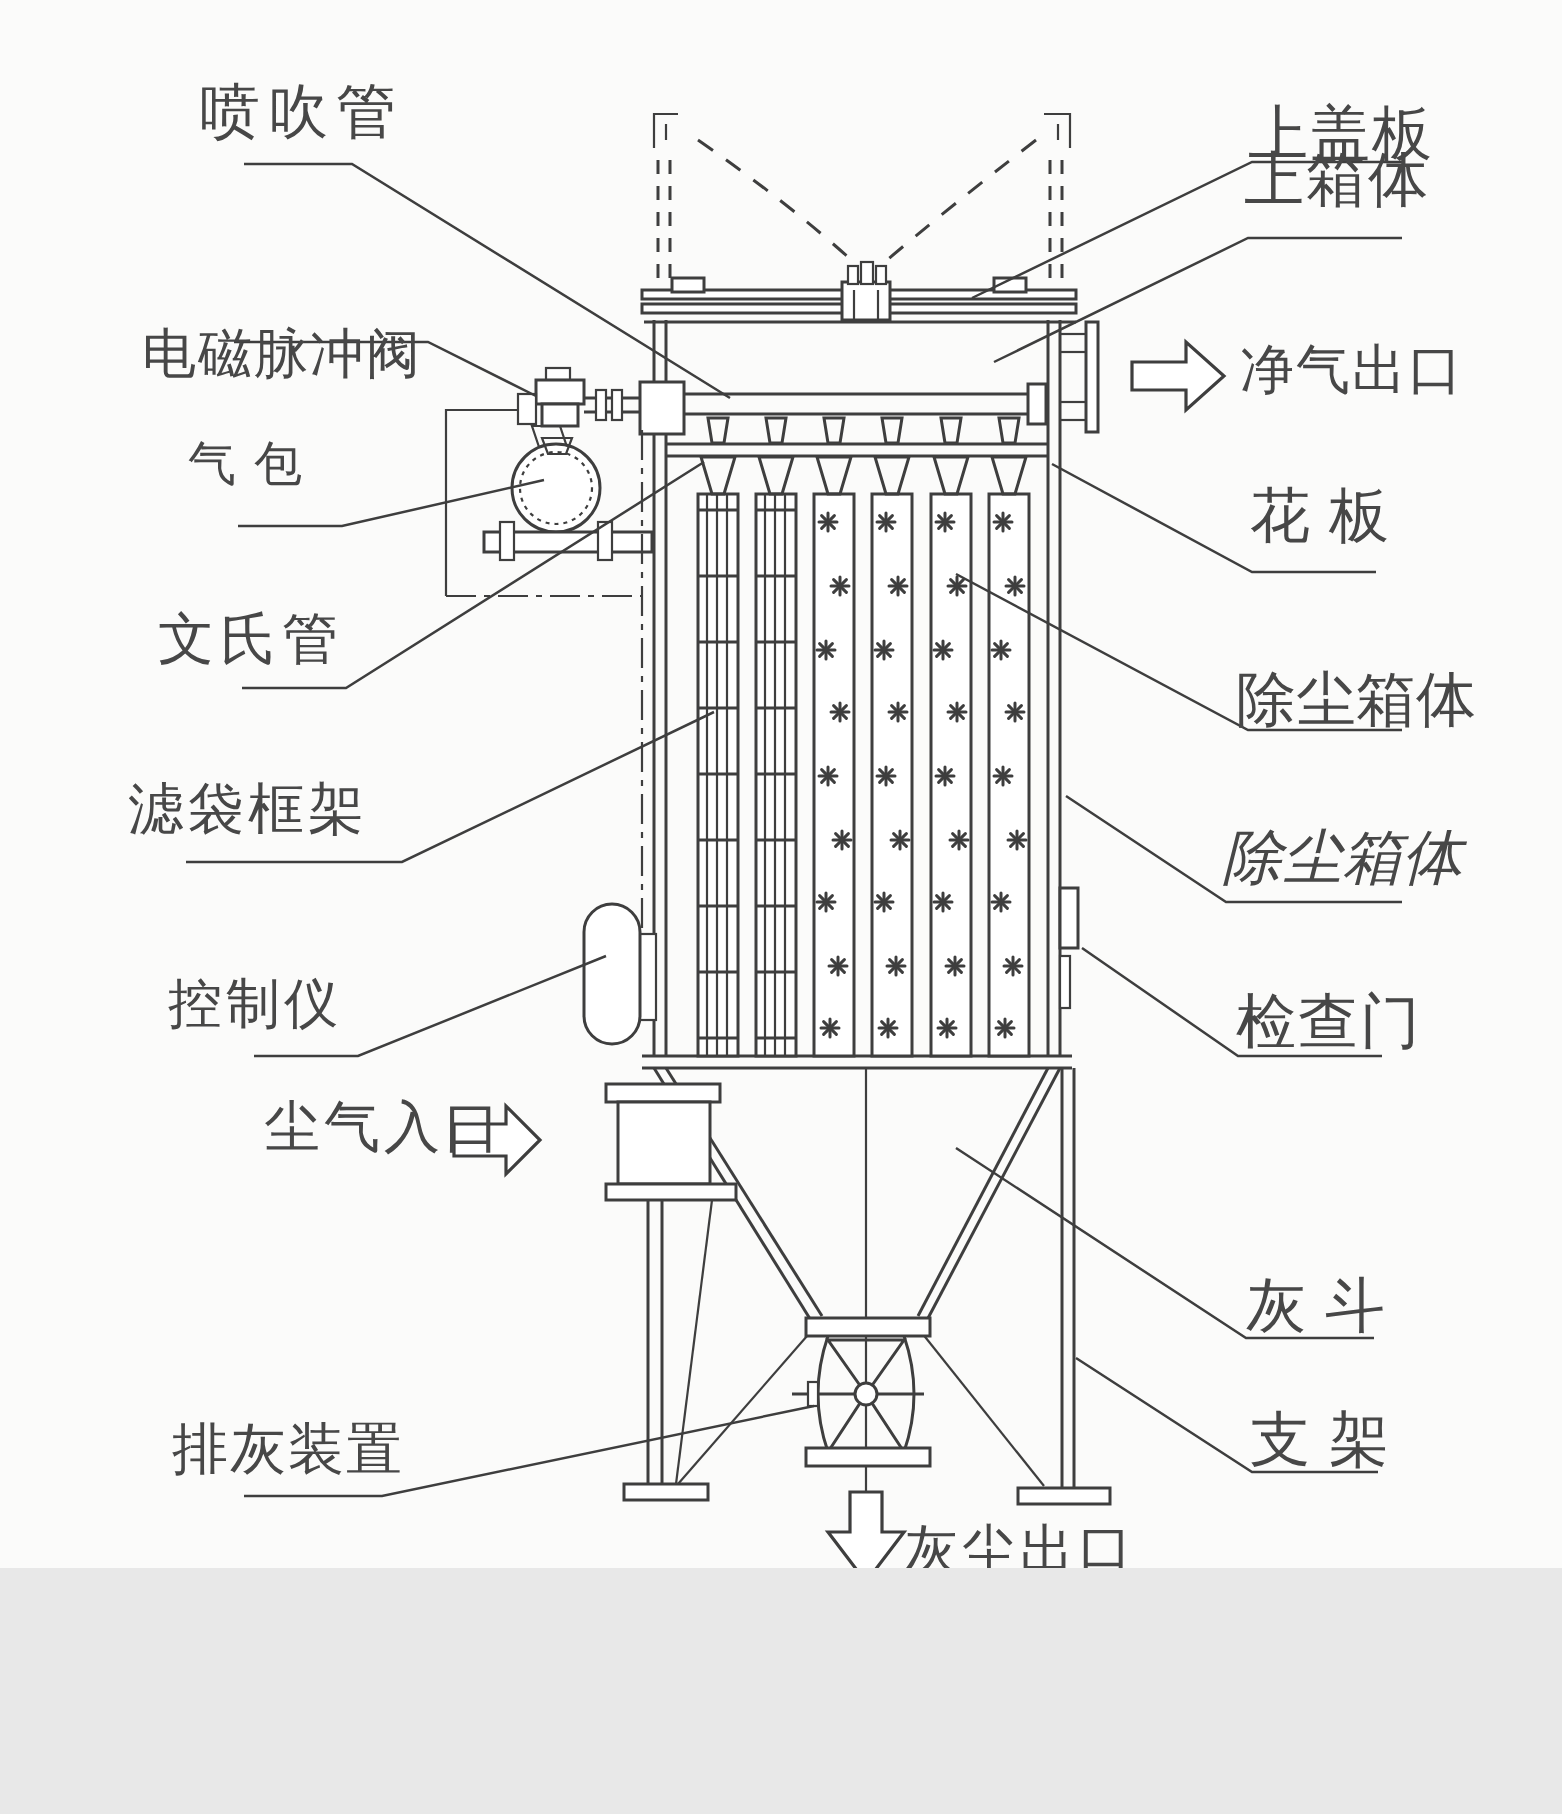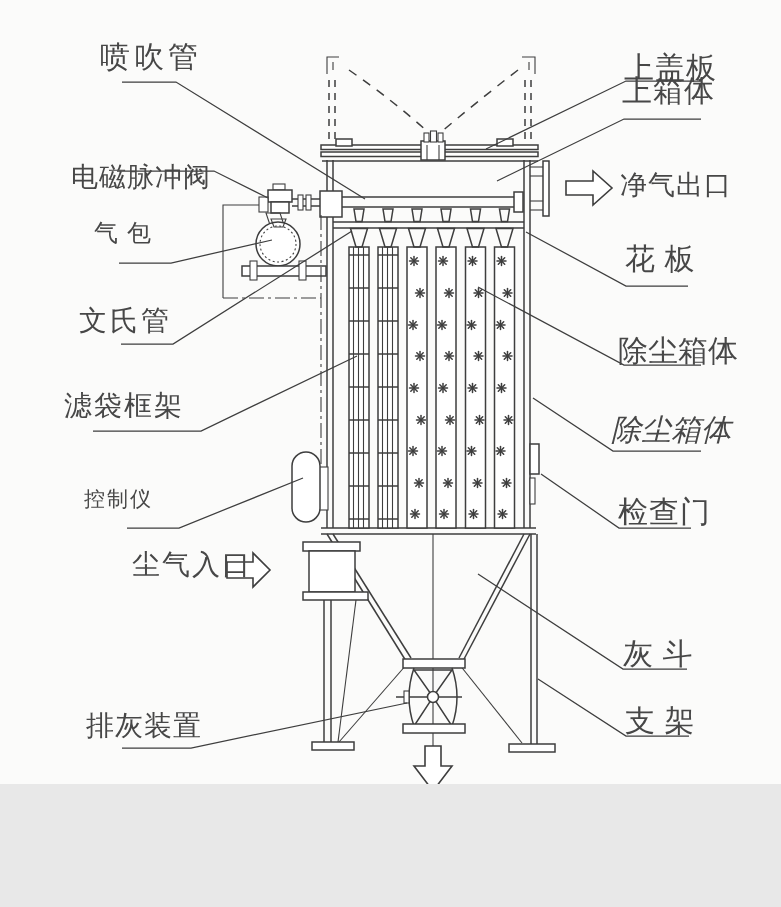--- a/index.html
+++ b/index.html
@@ -13,21 +13,21 @@
   #dwg rect{fill:#ffffff;stroke:#3e3e3e;stroke-width:1.5;}
   #dwg circle{fill:#ffffff;stroke:#3e3e3e;stroke-width:1.5;}
   #dwg .thin{stroke-width:1.1;}
   #dwg .ldr{stroke-width:1.25;}
   .lbl{position:absolute;color:#474747;white-space:nowrap;line-height:1;letter-spacing:2px;font-size:30px;}
   .l-penchui{left:100px;top:42px;font-size:30px;letter-spacing:4px;}
   .l-dianci{left:71px;top:133px;font-size:27px;letter-spacing:1px;margin-top:31px;}
   .l-qibao{left:94px;top:221px;font-size:24px;letter-spacing:9px;}
   .l-wenshi{left:79px;top:307px;font-size:28px;letter-spacing:3px;}
   .l-ludaikj{left:64px;top:392px;font-size:28px;}
-  .l-kongzhi{left:84px;top:489px;font-size:21px;}
+  .l-kongzhi{left:84px;top:489px;font-size:27px;}
   .l-chenqi{left:92px;top:551px;font-size:28px;margin-left:40px;}
   .l-paihui{left:86px;top:712px;font-size:28px;letter-spacing:1px;}
   .l-shanggai{left:624px;top:53px;letter-spacing:1px;}
   .l-shangxiang{left:622px;top:76px;letter-spacing:1px;}
   .l-jingqi{left:620px;top:172px;font-size:27px;letter-spacing:1px;text-align:center;}
   .l-huaban{left:625px;top:244px;letter-spacing:1px;}
   .l-chuchenld{left:618px;top:336px;letter-spacing:0px;}
   .l-chuchenxt{left:611px;top:415px;letter-spacing:0px;font-style:italic;}
   .l-jiancha{left:618px;top:497px;letter-spacing:1px;}
   .l-huidou{left:623px;top:639px;letter-spacing:1px;}
@@ -275,14 +275,15 @@
 <div class="lbl l-paihui">排灰装置</div>
 <div class="lbl l-shanggai">上盖板</div>
 <div class="lbl l-shangxiang">上箱体</div>
 <div class="lbl l-jingqi">净气出口</div>
 <div class="lbl l-huaban">花 板</div>
 <div class="lbl l-chuchenld">除尘箱体</div>
 <div class="lbl l-chuchenxt">除尘箱体</div>
 <div class="lbl l-jiancha">检查门</div>
 <div class="lbl l-huidou">灰 斗</div>
 <div class="lbl l-zhijia">支 架</div>
+<div class="lbl l-huichen">灰尘出口</div>
 
 </div>
 
 </body></html>

